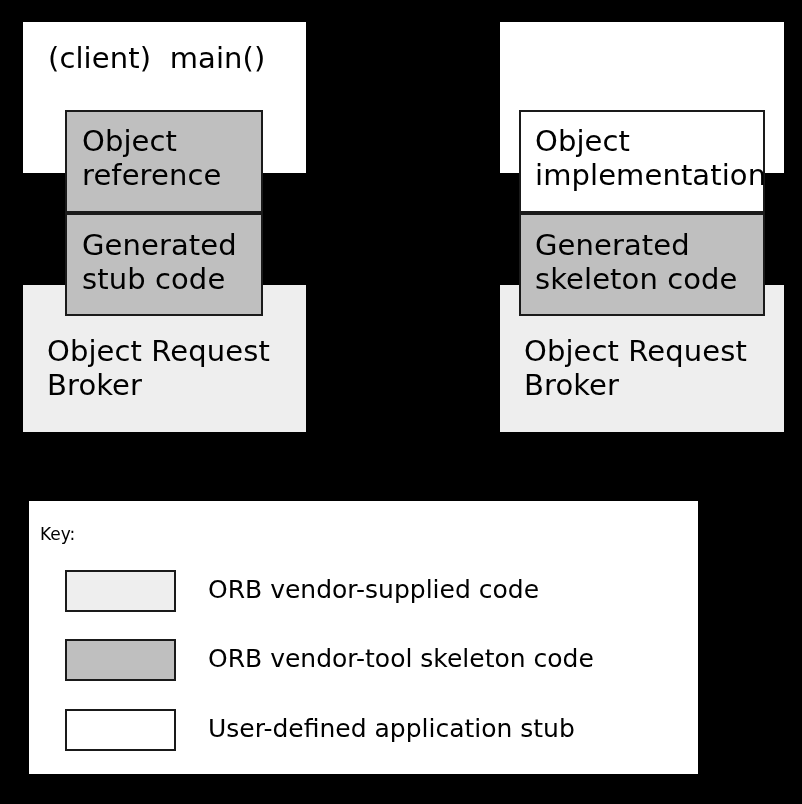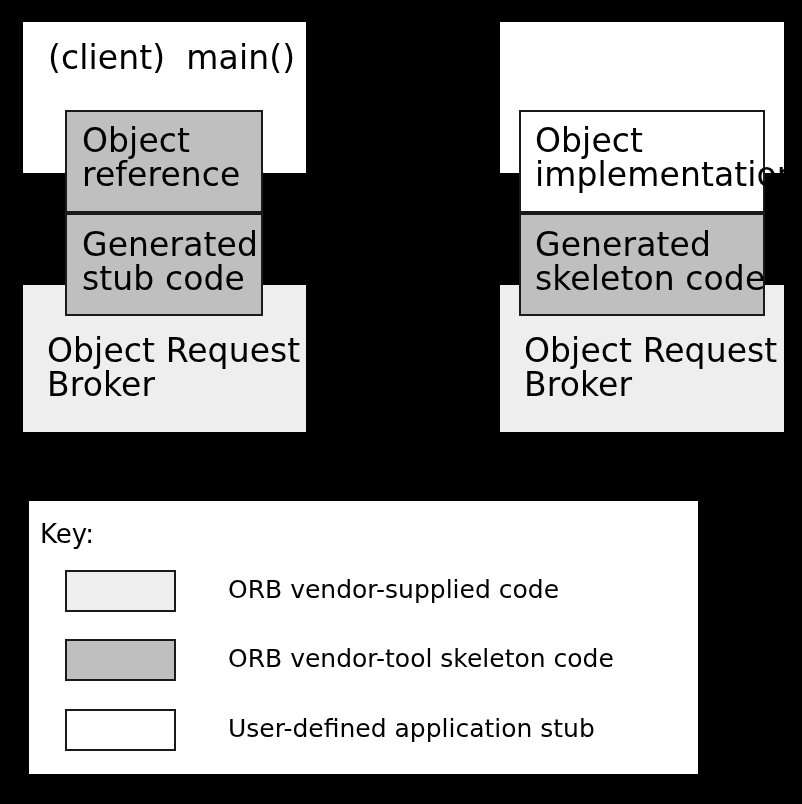--- a/index.html
+++ b/index.html
@@ -40,21 +40,21 @@
     background: #BFBFBF;
     border: 2px solid #1A1A1A;
   }
   .box-impl {
     background: #FFFFFF;
     border: 2px solid #1A1A1A;
   }
 
   .box-label {
     position: absolute;
-    font-size: 33px;
+    font-size: 29px;
     line-height: 34px;
     letter-spacing: 0.1px;
     white-space: pre;
     color: #000000;
   }
 
   
   #client-main-box   { left: 23px;  top: 22px;  width: 283px; height: 151px; }
   #client-main-label { left: 48px;  top: 41px; }
 
@@ -85,21 +85,21 @@
     left: 29px;
     top: 501px;
     width: 669px;
     height: 273px;
     background: #FFFFFF;
   }
   #key-title {
     position: absolute;
     left: 40px;
     top: 518px;
-    font-size: 26px;
+    font-size: 17px;
     line-height: 32px;
     white-space: pre;
   }
   .key-row {
     position: absolute;
     left: 65px;
   }
   .key-swatch {
     position: absolute;
     left: 0;
@@ -112,21 +112,20 @@
   .key-swatch.sw-orb   { background: #EEEEEE; }
   .key-swatch.sw-gen   { background: #BFBFBF; }
   .key-swatch.sw-user  { background: #FFFFFF; }
   .key-label {
     position: absolute;
     left: 143px;
     top: 3px;
     font-size: 25px;
     line-height: 34px;
     white-space: pre;
-    margin-left: 20px;
   }
   #key-row-0 { top: 570px; }
   #key-row-1 { top: 639px; }
   #key-row-2 { top: 709px; }
 </style>
 </head>
 <body>
 
 <div class="stage">
 

